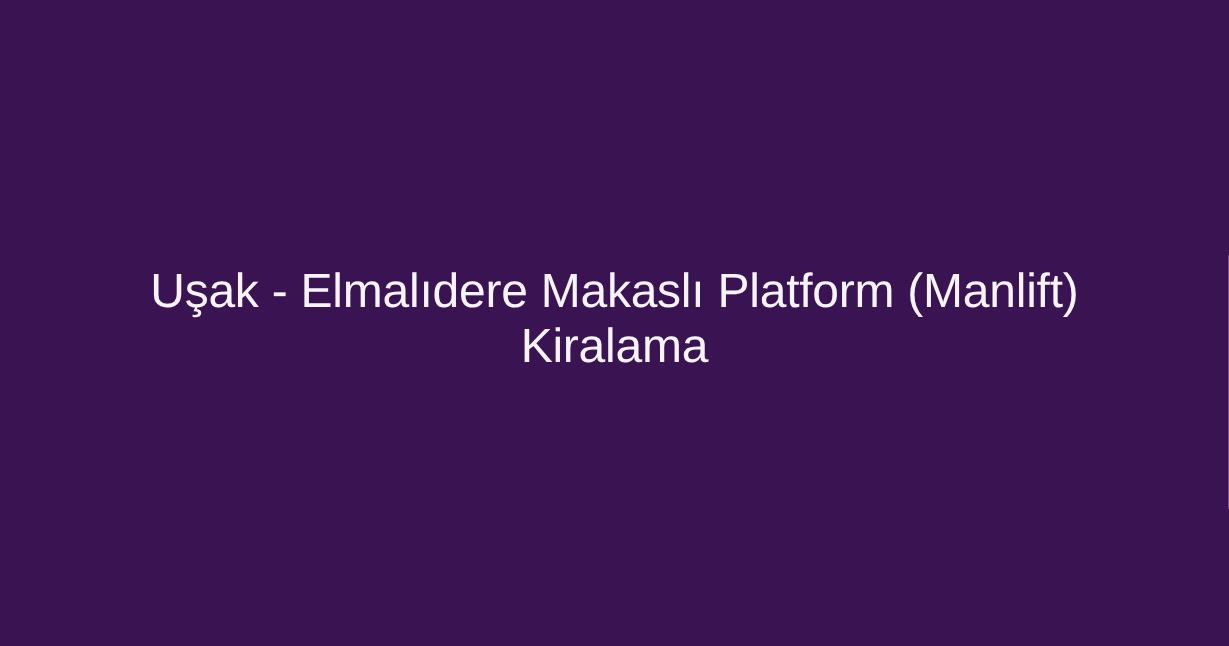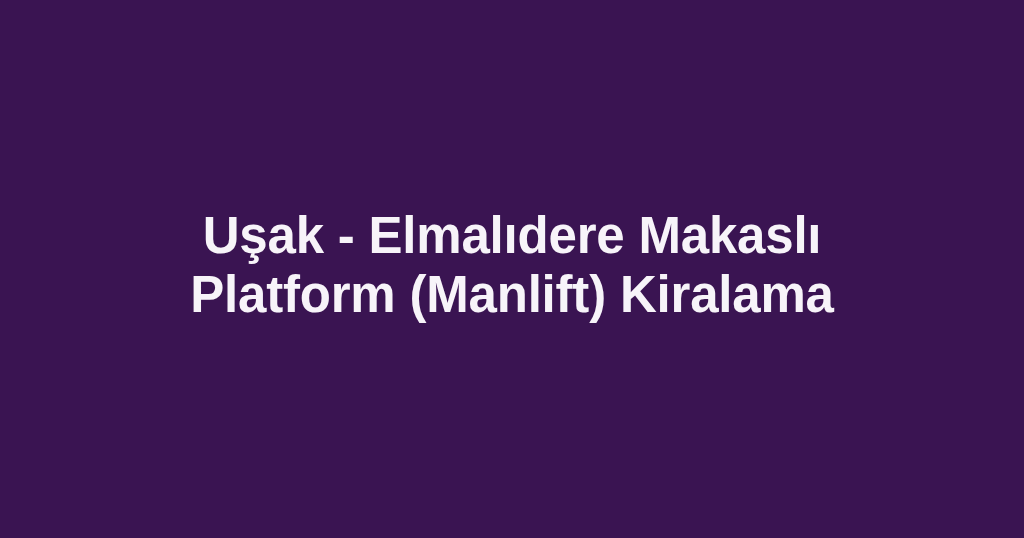--- a/index.html
+++ b/index.html
@@ -29,22 +29,22 @@
   .headline-block {
     width: 790px;
     margin: 0 auto;
     padding-bottom: 6px; 
     text-align: center;
   }
 
   .headline {
     margin: 0;
     font-family: "Liberation Sans", "DejaVu Sans", sans-serif;
-    font-size: 51px;
-    font-weight: 700;
+    font-size: 40px;
+    font-weight: 400;
     line-height: 1.15;
     letter-spacing: -0.2px;
     color: #f7f4f9;
     text-rendering: optimizeLegibility;
     word-wrap: break-word;
   }
 </style>
 </head>
 <body>
 

